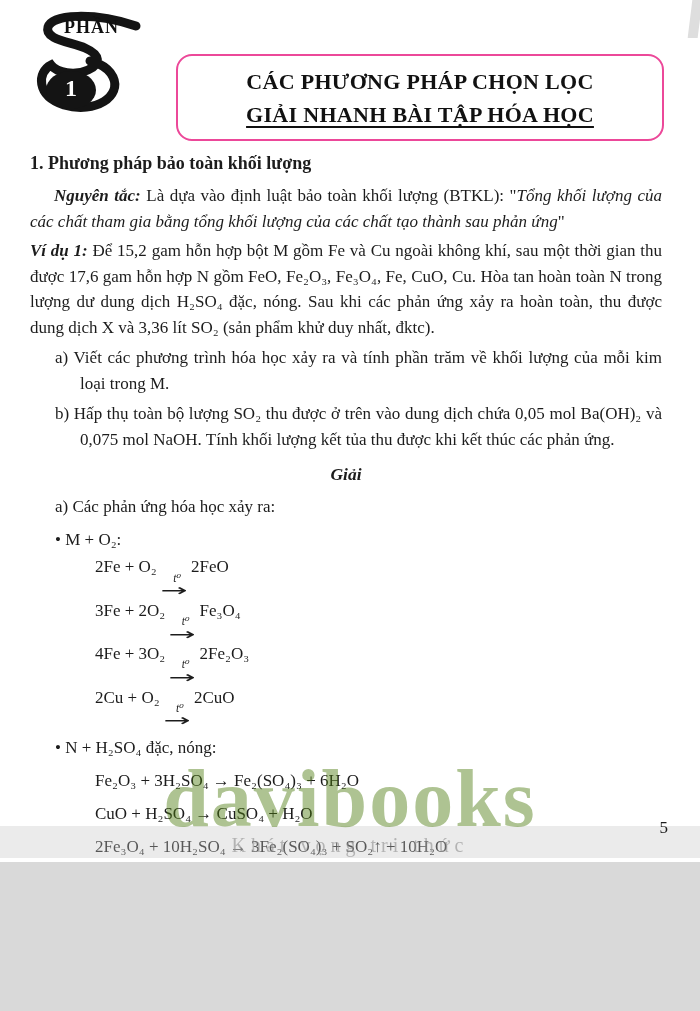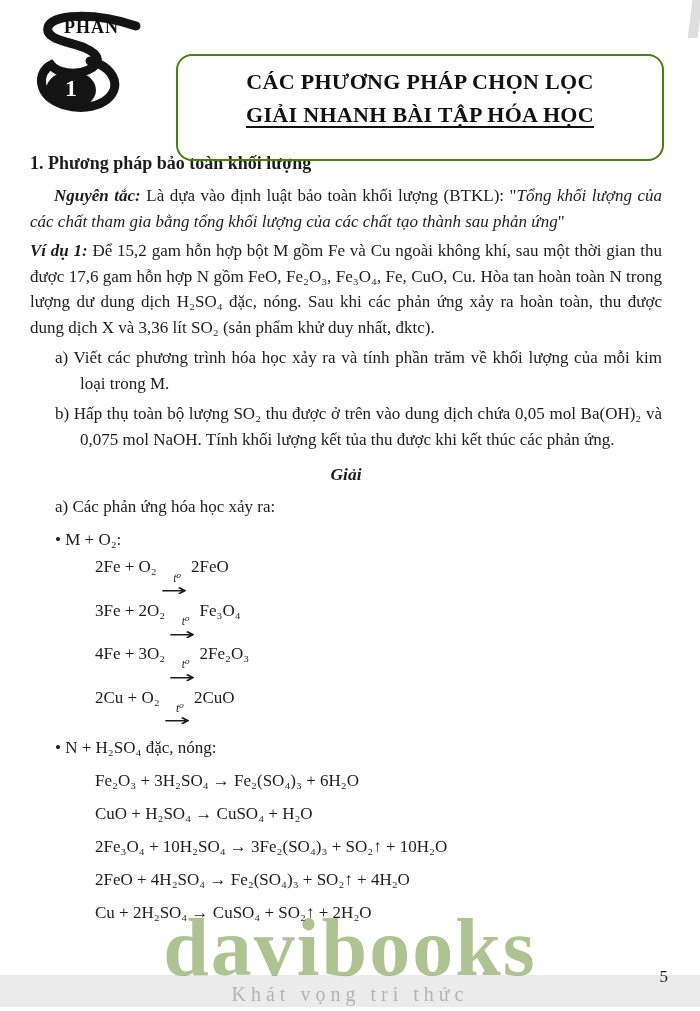--- a/index.html
+++ b/index.html
@@ -1,19 +1,19 @@
 <!DOCTYPE html>
 <html><head>
 <meta charset="utf-8">
 <style>
   html, body { margin: 0; padding: 0; background: #d9d9d9; }
   .page {
     position: relative;
     width: 700px;
-    height: 1011px;
+    height: 862px;
     margin: 0 auto;
     background: #ffffff;
     overflow: hidden;
     font-family: "Liberation Serif", "DejaVu Serif", serif;
     color: #1c1c1c;
     font-size: 17px;
     line-height: 1.5;
   }
 
   
@@ -25,22 +25,22 @@
     position: absolute; left: 40px; top: 4px;
     font-weight: bold; font-size: 18px; letter-spacing: 1px; color: #101010;
   }
   .part-number {
     position: absolute; left: 24px; top: 60px; width: 46px;
     text-align: center; color: #ffffff; font-weight: bold; font-size: 24px;
   }
 
   .title-box {
     position: absolute; left: 176px; right: 36px; top: 54px;
-    border: 2px solid #4d7c0f; border-radius: 16px;
-    padding: 9px 6px 28px 6px;
+    border: 2px solid #ec4899; border-radius: 16px;
+    padding: 9px 6px 8px 6px;
     text-align: center; font-weight: bold; font-size: 22px;
     letter-spacing: 0.3px; color: #111;
   }
   .title-line2 { text-decoration: underline; text-underline-offset: 4px; text-decoration-thickness: 2px; }
 
   
   .main { padding: 4px 38px 0 30px; }
 
   .section-heading { font-size: 18px; font-weight: bold; margin: 6px 0 6px 0; }
 

